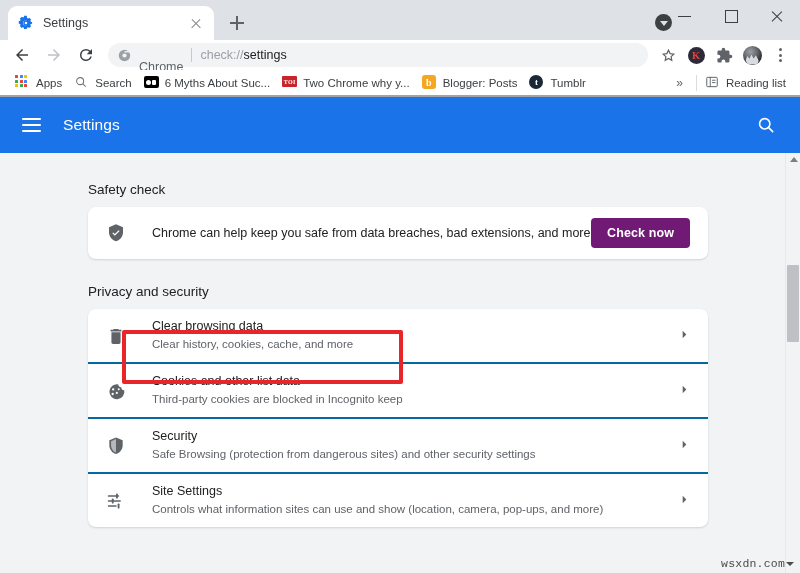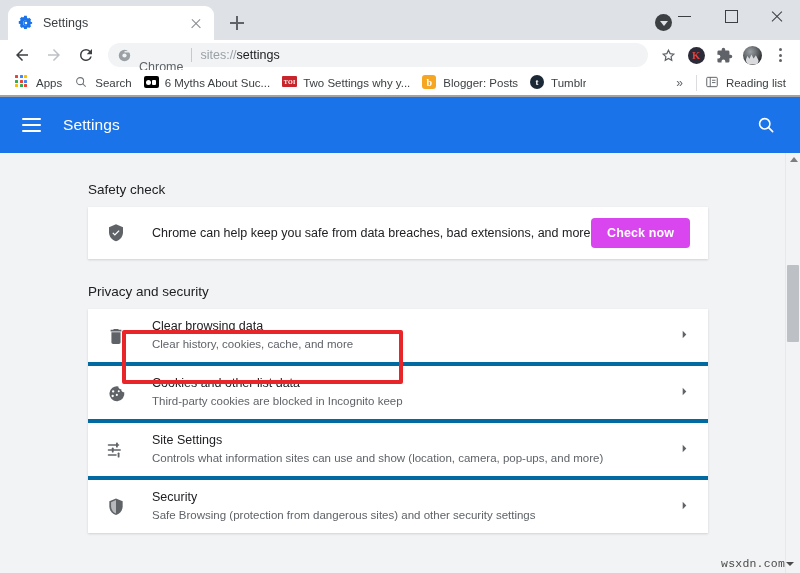--- a/index.html
+++ b/index.html
@@ -148,36 +148,36 @@
   .blue-search{ position:absolute; right:24px; top:18px; }
 
   
   .content{ position:absolute; left:0; top:60px; width:800px; height:420px; background:#f1f3f4; overflow:hidden; }
   .inner{ width:785px; padding:0 0 0 0; }
 
   .section-title{
     font-size:13.5px; color:#202124; margin:25px 0 10px 88px;
   }
   .card{
-    margin-left:88px; width:620px; background:#fff; border-radius:0;
+    margin-left:88px; width:620px; background:#fff; border-radius:8px;
     box-shadow:0 1px 2px rgba(60,64,67,.18);
   }
 
   .safety-row{ display:flex; align-items:center; height:52px; padding:0 18px; }
   .safety-icon{ width:20px; height:20px; flex:0 0 20px; margin-right:26px; }
   .safety-text{ font-size:12.5px; color:#202124; flex:1; }
   .check-btn{
-    background:#d946ef; color:#fff; border:none; border-radius:4px;
+    background:#701a75; color:#fff; border:none; border-radius:4px;
     height:30px; padding:0 16px; font-size:12.5px; font-weight:bold;
     font-family:"Liberation Sans", sans-serif; cursor:pointer; letter-spacing:.1px;
   }
 
   .srow{
     display:flex; align-items:center; min-height:53px; padding:0 18px;
-    border-bottom:4px solid #0369a1; position:relative;
+    border-bottom:2px solid #0369a1; position:relative;
   }
   .srow:last-child{ border-bottom:none; }
   .srow-icon{ width:20px; height:20px; flex:0 0 20px; margin-right:26px; color:#5f6368; }
   .srow-txt{ flex:1; padding:9px 0; }
   .srow-title{ font-size:12.5px; color:#202124; line-height:17px; }
   .srow-sub{ font-size:11.5px; color:#5f6368; line-height:17px; margin-top:1px; }
   .srow-arrow{ width:18px; flex:0 0 18px; text-align:right; color:#5f6368; font-size:11px; }
 
   
   .redbox{
@@ -253,21 +253,21 @@
     </div>
 
     <div class="omnibox">
       <svg class="omni-icon" viewBox="0 0 16 16">
         <circle cx="8" cy="8" r="7" fill="#9aa0a6"></circle>
         <circle cx="8" cy="8" r="2.6" fill="#f1f3f4"></circle>
         <path fill="#f1f3f4" d="M8 4.2h6.2l-.9-1.6H8z" opacity=".9"></path>
       </svg>
       <span class="omni-scheme">Chrome</span>
       <span class="omni-sep"></span>
-      <span class="omni-url"><span>sites://</span><b>settings</b></span>
+      <span class="omni-url"><span>check://</span><b>settings</b></span>
     </div>
 
     <div class="tb-icons">
       <div class="tbi">
         <svg width="17" height="17" viewBox="0 0 24 24">
             <path fill="none" stroke="#5f6368" stroke-width="1.7" d="M12 4.5l2.3 4.8 5.2.7-3.8 3.6.9 5.2-4.6-2.5-4.6 2.5.9-5.2L4.5 10l5.2-.7z"></path>
           </svg>
       </div>
       <div class="tbi">
         <div class="ext-k">K</div>
@@ -323,21 +323,21 @@
       <div class="bm-ico">
           <div class="fav-black"></div>
         </div>
       <span class="bm-label">6 Myths About Suc...</span>
     </div>
 
     <div class="bm">
       <div class="bm-ico">
           <div class="fav-toi">TOI</div>
         </div>
-      <span class="bm-label">Two Settings why y...</span>
+      <span class="bm-label">Two Chrome why y...</span>
     </div>
 
     <div class="bm">
       <div class="bm-ico">
           <div class="fav-blogger">b</div>
         </div>
       <span class="bm-label">Blogger: Posts</span>
     </div>
 
     <div class="bm">
@@ -412,20 +412,36 @@
             </div>
           </div>
 
           <div class="srow">
             <svg class="srow-icon" viewBox="0 0 24 24">
               <path fill="#5f6368" d="M21.9 11.1a3.1 3.1 0 0 1-3.5-3.6 3.1 3.1 0 0 1-3.5-3.4A9 9 0 1 0 21.9 11.1zM8 17a1.4 1.4 0 1 1 0-2.8A1.4 1.4 0 0 1 8 17zm.6-5.6a1.4 1.4 0 1 1 0-2.8 1.4 1.4 0 0 1 0 2.8zM13 15.6a1.3 1.3 0 1 1 0-2.6 1.3 1.3 0 0 1 0 2.6zm2.3-4.6a1.2 1.2 0 1 1 0-2.4 1.2 1.2 0 0 1 0 2.4z"></path>
             </svg>
             <div class="srow-txt">
               <div class="srow-title">Cookies and other list data</div>
               <div class="srow-sub">Third-party cookies are blocked in Incognito keep</div>
+            </div>
+            <div class="srow-arrow">
+              <svg width="11" height="11" viewBox="0 0 24 24">
+                  <path fill="#5f6368" d="M8 4l8 8-8 8z"></path>
+                </svg>
+            </div>
+          </div>
+
+          <div class="srow">
+            <svg class="srow-icon" viewBox="0 0 24 24">
+              <path fill="#5f6368" d="M12 1.8L4 5.2v5.9c0 4.9 3.4 9.4 8 10.6 4.6-1.2 8-5.7 8-10.6V5.2L12 1.8z"></path>
+              <path fill="#ffffff" d="M12 3.6v16.3c-3.4-1.2-5.9-4.8-5.9-8.8V6.4L12 3.6z" opacity=".55"></path>
+            </svg>
+            <div class="srow-txt">
+              <div class="srow-title">Security</div>
+              <div class="srow-sub">Safe Browsing (protection from dangerous sites) and other security settings</div>
             </div>
             <div class="srow-arrow">
               <svg width="11" height="11" viewBox="0 0 24 24">
                   <path fill="#5f6368" d="M8 4l8 8-8 8z"></path>
                 </svg>
             </div>
           </div>
 
           <div class="srow">
             <svg class="srow-icon" viewBox="0 0 24 24">
@@ -442,36 +458,20 @@
               <div class="srow-title">Site Settings</div>
               <div class="srow-sub">Controls what information sites can use and show (location, camera, pop-ups, and more)</div>
             </div>
             <div class="srow-arrow">
               <svg width="11" height="11" viewBox="0 0 24 24">
                   <path fill="#5f6368" d="M8 4l8 8-8 8z"></path>
                 </svg>
             </div>
           </div>
 
-          <div class="srow">
-            <svg class="srow-icon" viewBox="0 0 24 24">
-              <path fill="#5f6368" d="M12 1.8L4 5.2v5.9c0 4.9 3.4 9.4 8 10.6 4.6-1.2 8-5.7 8-10.6V5.2L12 1.8z"></path>
-              <path fill="#ffffff" d="M12 3.6v16.3c-3.4-1.2-5.9-4.8-5.9-8.8V6.4L12 3.6z" opacity=".55"></path>
-            </svg>
-            <div class="srow-txt">
-              <div class="srow-title">Security</div>
-              <div class="srow-sub">Safe Browsing (protection from dangerous sites) and other security settings</div>
-            </div>
-            <div class="srow-arrow">
-              <svg width="11" height="11" viewBox="0 0 24 24">
-                  <path fill="#5f6368" d="M8 4l8 8-8 8z"></path>
-                </svg>
-            </div>
-          </div>
-
         </div>
       </div>
     </div>
   </div>
 
   <div class="sb-track">
     <div class="sb-up"></div>
     <div class="sb-thumb"></div>
   </div>
 

